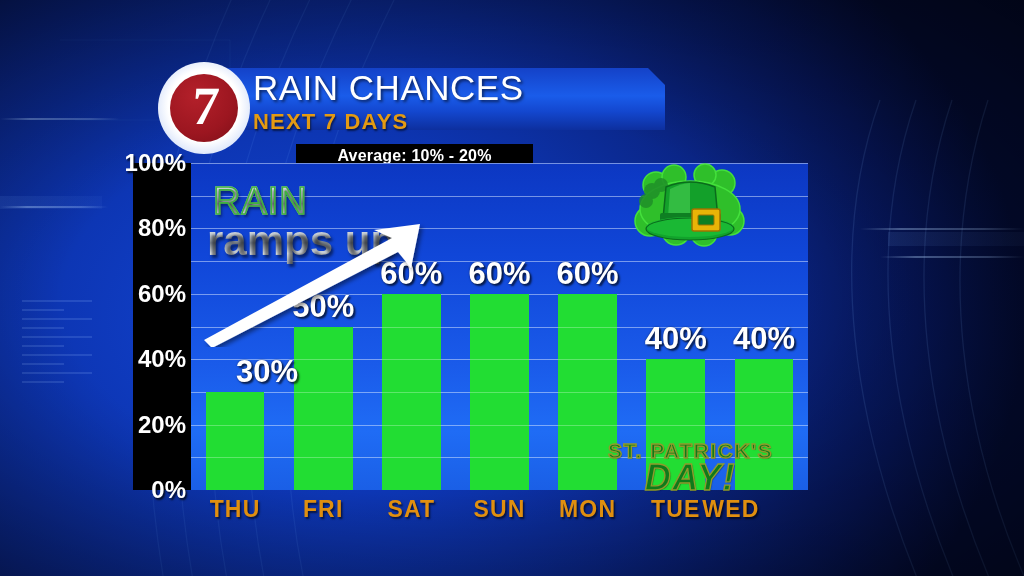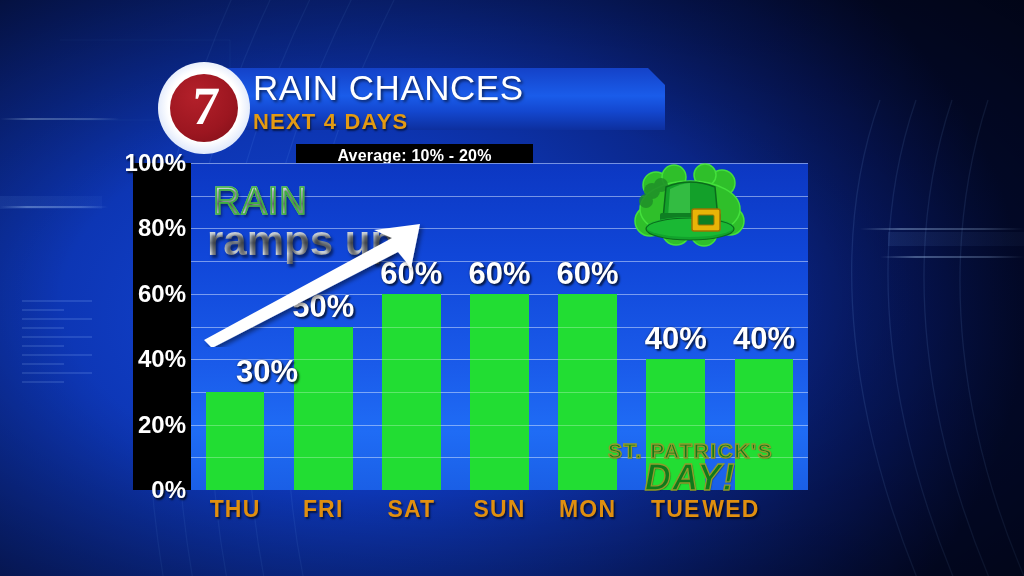--- a/index.html
+++ b/index.html
@@ -217,21 +217,21 @@
   <div class="banner-border"></div>
   <div class="banner"></div>
 
   <div class="logo7">
     <div class="disc">
       <div class="sev">7</div>
     </div>
   </div>
 
   <div class="banner-title">RAIN CHANCES</div>
-  <div class="banner-sub">NEXT 4 DAYS</div>
+  <div class="banner-sub">NEXT 7 DAYS</div>
 
   <div class="avg-bar">
     <span>Average: 10% - 20%</span>
   </div>
 </div>
 
 <div id="yaxis"></div>
 <div id="yaxis-labels">
     <div class="ylab" style="top: 490px; right: 838px;">0%</div>
     <div class="ylab" style="top: 424.6px; right: 838px;">20%</div>

